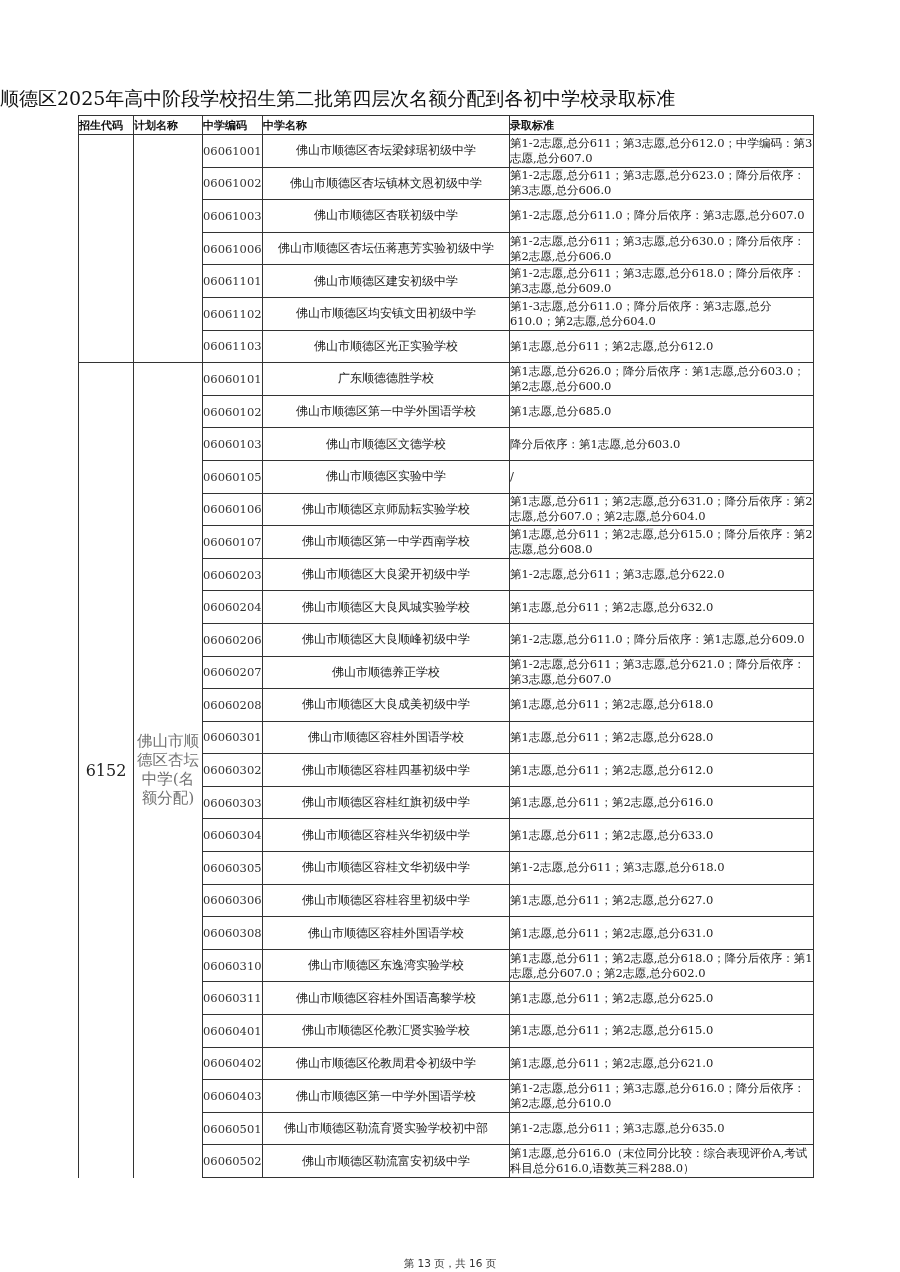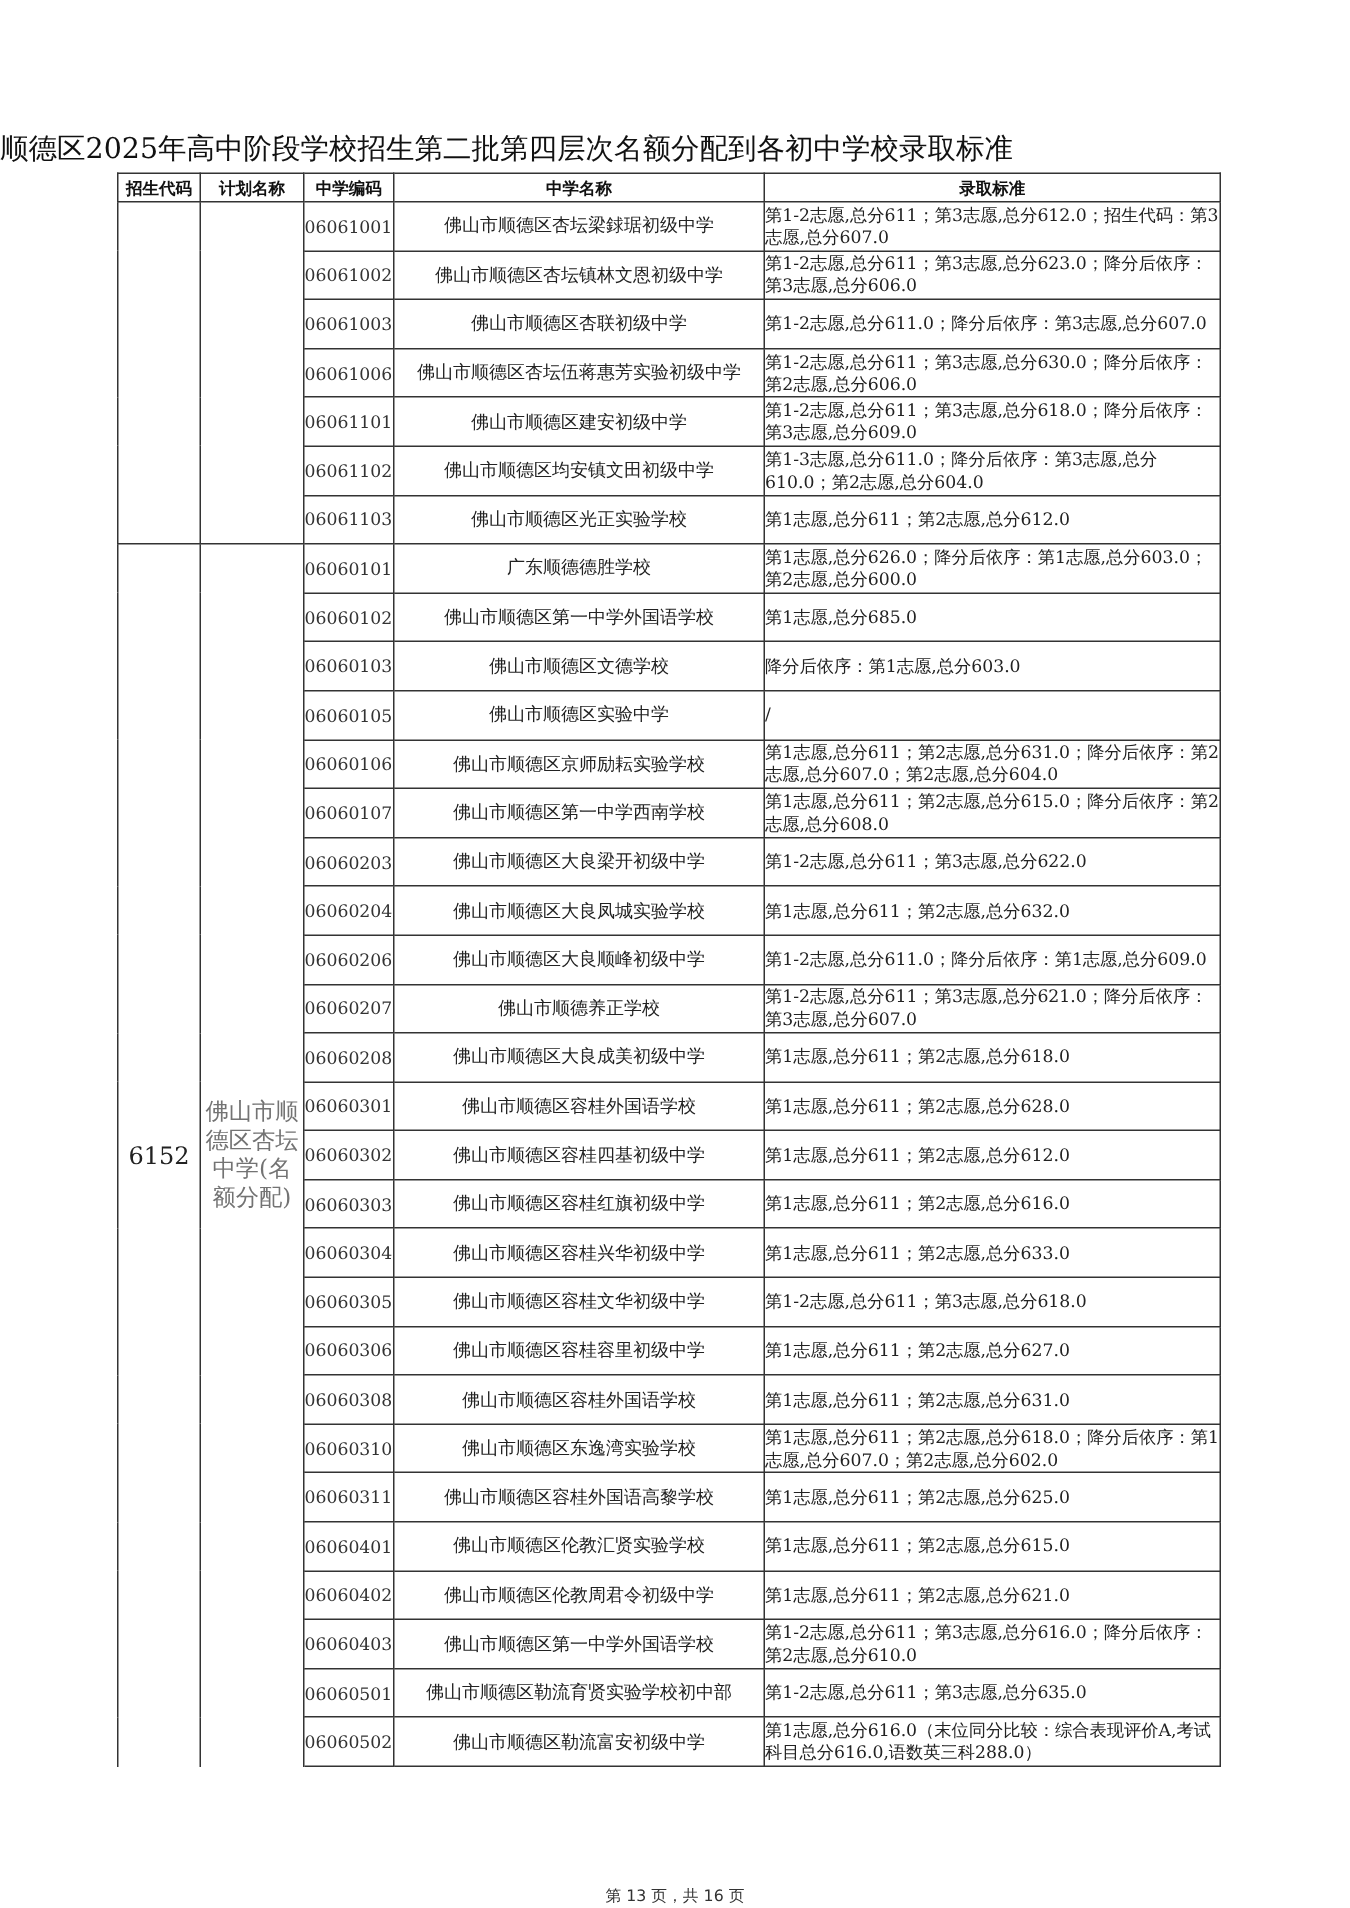--- a/index.html
+++ b/index.html
@@ -1,20 +1,20 @@
 <!DOCTYPE html>
 <html><head>
 <meta charset="utf-8">
 <style>
   html, body { margin: 0; padding: 0; background: #ffffff; }
   body { width: 900px; height: 1272px; position: relative; font-family: "DejaVu Serif", "Liberation Serif", serif; color: #1a1a1a; overflow: hidden; }
   .title { position: absolute; top: 86px; left: 0; width: 900px; font-size: 19px; letter-spacing: 0px; color: #111; }
   table.grid { position: absolute; left: 78px; top: 115px; border-collapse: collapse; table-layout: fixed; width: 735px; }
   table.grid td, table.grid th { border: 1px solid #333; padding: 0; vertical-align: middle; }
-  table.grid th { height: 18px; font-family: Liberation Serif, serif; font-weight: bold; font-size: 11px; text-align: center; color: #111; }
+  table.grid th { height: 18px; font-family: Liberation Serif, serif; font-weight: bold; font-size: 11px; text-align: left; color: #111; }
   td.code { text-align: left; padding-left: 6px; font-size: 11.5px; color: #333; margin-top: 24px; }
   td.name { text-align: center; font-size: 12px; color: #222; }
   td.std { text-align: left; padding-left: 2px; padding-right: 3px; font-size: 11.5px; line-height: 15px; color: #222; }
   tr.row td.code, tr.row td.name, tr.row td.std { height: 31.6px; }
   td.plancode { text-align: center; vertical-align: top; font-size: 16px; padding-top: 2px; color: #222; }
   td.planname { text-align: center; vertical-align: top; font-size: 15.5px; line-height: 19px; padding-top: 2px; color: #737373; }
   td.noborder-bottom { border-bottom: none !important; }
   .footer { position: absolute; top: 1221px; left: 0; width: 900px; text-align: center; font-family: "DejaVu Sans", "Liberation Sans", sans-serif; font-size: 10.5px; color: #333; margin-top: 36px; }
 </style>
 </head>
@@ -38,21 +38,21 @@
       <th>中学名称</th>
       <th>录取标准</th>
     </tr>
   </thead>
   <tbody id="tbody">
       <tr class="row">
         <td class="plancode" rowspan="7"></td>
         <td class="planname" rowspan="7"></td>
         <td class="code">06061001</td>
         <td class="name">佛山市顺德区杏坛梁銶琚初级中学</td>
-        <td class="std">第1-2志愿,总分611；第3志愿,总分612.0；招生代码：第3志愿,总分607.0</td>
+        <td class="std">第1-2志愿,总分611；第3志愿,总分612.0；中学编码：第3志愿,总分607.0</td>
       </tr>
       <tr class="row">
         <td class="code">06061002</td>
         <td class="name">佛山市顺德区杏坛镇林文恩初级中学</td>
         <td class="std">第1-2志愿,总分611；第3志愿,总分623.0；降分后依序：第3志愿,总分606.0</td>
       </tr>
       <tr class="row">
         <td class="code">06061003</td>
         <td class="name">佛山市顺德区杏联初级中学</td>
         <td class="std">第1-2志愿,总分611.0；降分后依序：第3志愿,总分607.0</td>

